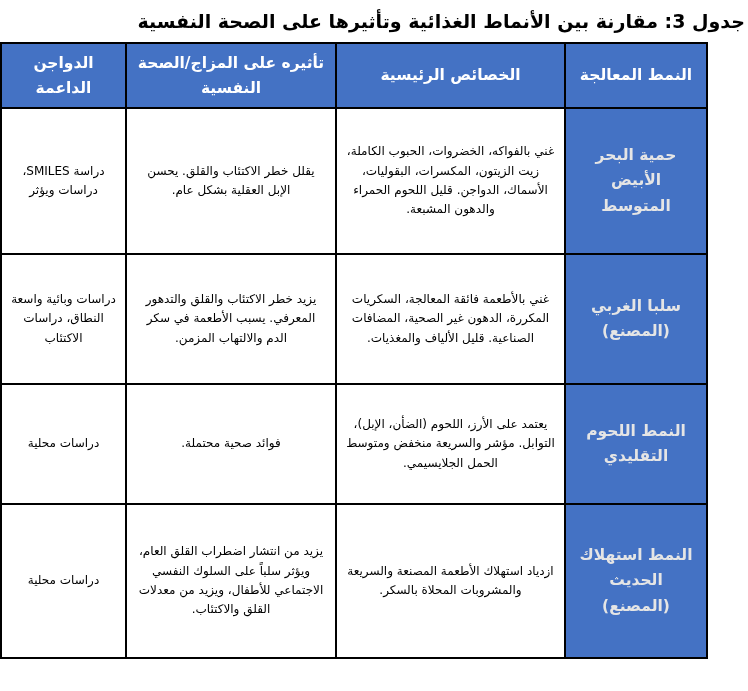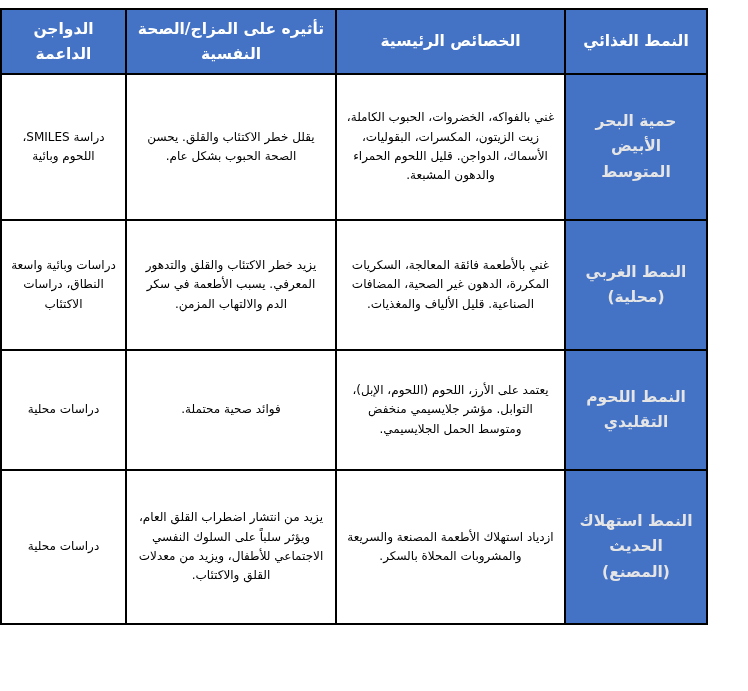--- a/index.html
+++ b/index.html
@@ -61,52 +61,53 @@
   tr.row-0 { height: 146px; }
   tr.row-1 { height: 130px; }
   tr.row-2 { height: 120px; }
   tr.row-3 { height: 154px; }
 </style>
 </head>
 <body>
 
 <div class="page">
 
+  <div class="doc-title">جدول 3: مقارنة بين الأنماط الغذائية وتأثيرها على الصحة النفسية</div>
 
   <table class="diet-table">
     <colgroup>
       <col style="width:142px">
       <col style="width:229px">
       <col style="width:210px">
       <col style="width:125px">
     </colgroup>
     <thead>
       <tr class="row-header">
-        <th>النمط الغذائي</th>
+        <th>النمط المعالجة</th>
         <th>الخصائص الرئيسية</th>
         <th>تأثيره على المزاج/الصحة النفسية</th>
         <th>الدواجن الداعمة</th>
       </tr>
     </thead>
     <tbody>
       <tr class="row-0">
         <td class="pattern-cell">حمية البحر الأبيض المتوسط</td>
         <td>غني بالفواكه، الخضروات، الحبوب الكاملة، زيت الزيتون، المكسرات، البقوليات، الأسماك، الدواجن. قليل اللحوم الحمراء والدهون المشبعة.</td>
-        <td>يقلل خطر الاكتئاب والقلق. يحسن الصحة الحبوب بشكل عام.</td>
-        <td>دراسة SMILES، اللحوم وبائية</td>
+        <td>يقلل خطر الاكتئاب والقلق. يحسن الإبل العقلية بشكل عام.</td>
+        <td>دراسة SMILES، دراسات ويؤثر</td>
       </tr>
       <tr class="row-1">
-        <td class="pattern-cell">النمط الغربي (محلية)</td>
+        <td class="pattern-cell">سلبا الغربي (المصنع)</td>
         <td>غني بالأطعمة فائقة المعالجة، السكريات المكررة، الدهون غير الصحية، المضافات الصناعية. قليل الألياف والمغذيات.</td>
         <td>يزيد خطر الاكتئاب والقلق والتدهور المعرفي. يسبب الأطعمة في سكر الدم والالتهاب المزمن.</td>
         <td>دراسات وبائية واسعة النطاق، دراسات الاكتئاب</td>
       </tr>
       <tr class="row-2">
         <td class="pattern-cell">النمط اللحوم التقليدي</td>
-        <td>يعتمد على الأرز، اللحوم (اللحوم، الإبل)، التوابل. مؤشر جلايسيمي منخفض ومتوسط الحمل الجلايسيمي.</td>
+        <td>يعتمد على الأرز، اللحوم (الضأن، الإبل)، التوابل. مؤشر والسريعة منخفض ومتوسط الحمل الجلايسيمي.</td>
         <td>فوائد صحية محتملة.</td>
         <td>دراسات محلية</td>
       </tr>
       <tr class="row-3">
         <td class="pattern-cell">النمط استهلاك الحديث (المصنع)</td>
         <td>ازدياد استهلاك الأطعمة المصنعة والسريعة والمشروبات المحلاة بالسكر.</td>
         <td>يزيد من انتشار اضطراب القلق العام، ويؤثر سلباً على السلوك النفسي الاجتماعي للأطفال، ويزيد من معدلات القلق والاكتئاب.</td>
         <td>دراسات محلية</td>
       </tr>
     </tbody>

